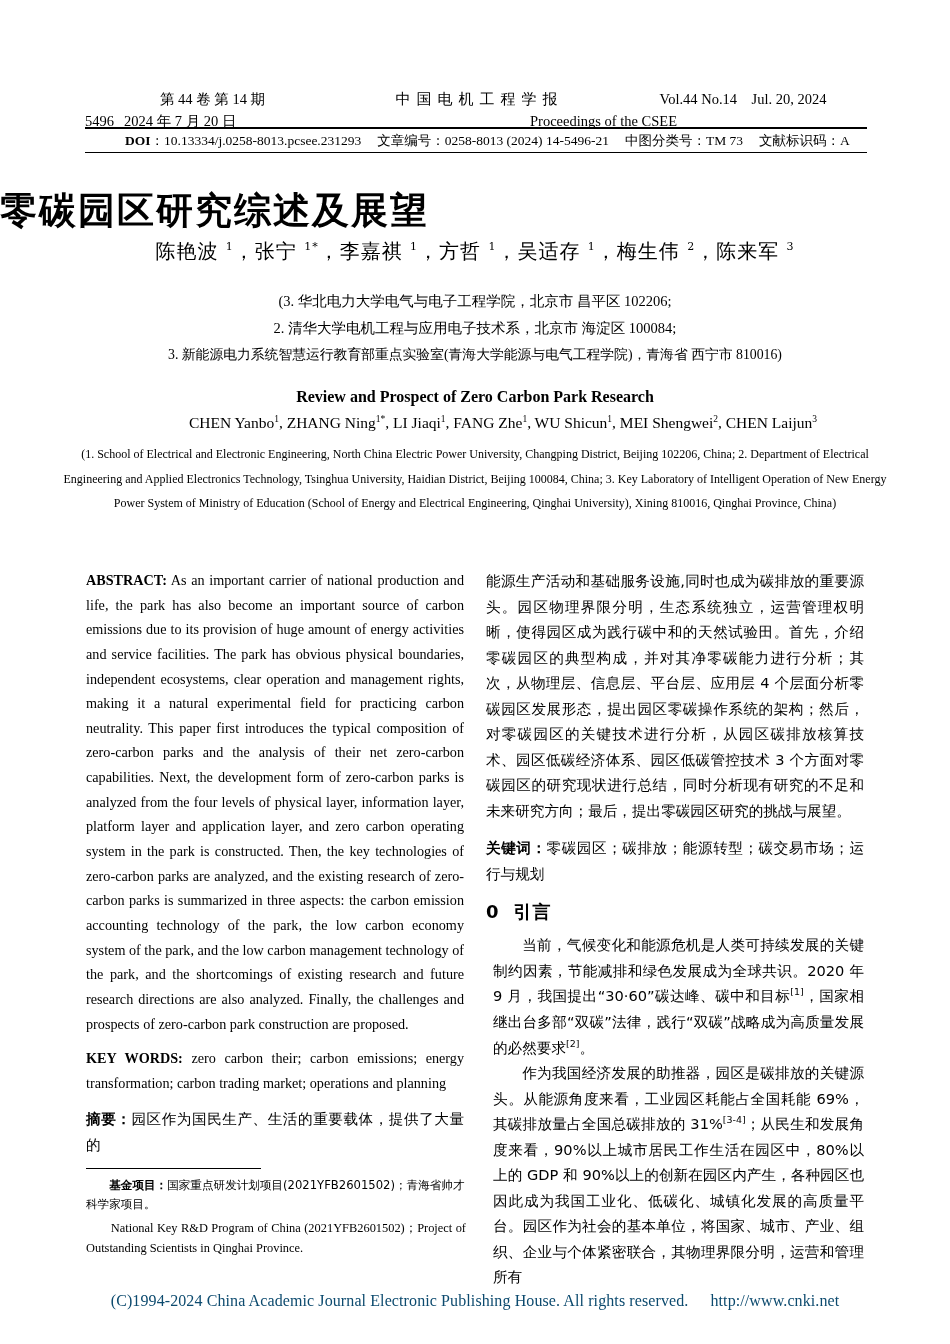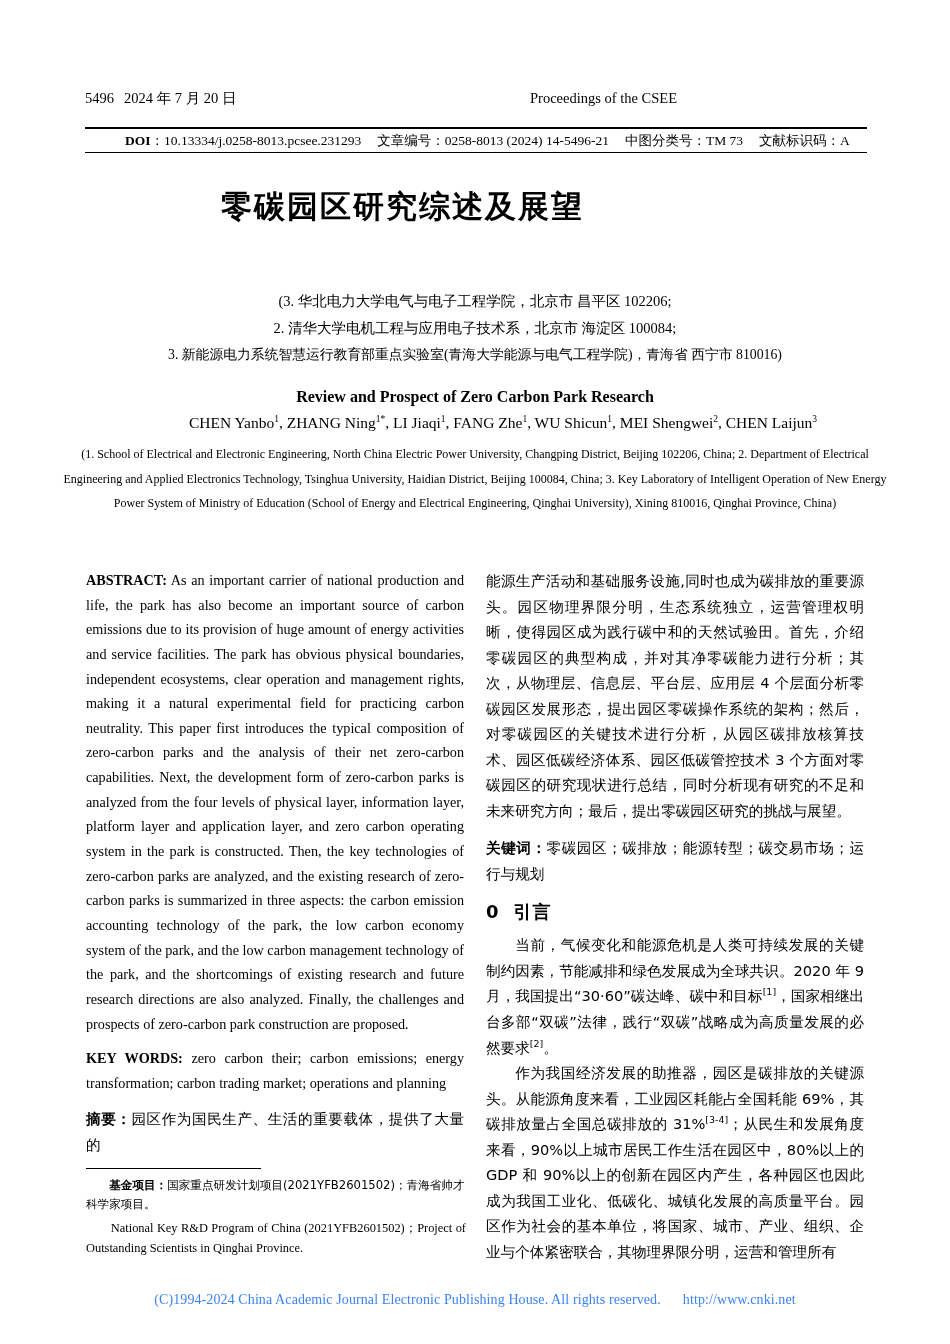--- a/index.html
+++ b/index.html
@@ -89,23 +89,23 @@
     margin-left: 40px;
   }
   .doi-line b { font-weight: bold; }
   .doi-seg { margin-right: 16px; }
 
   
   .cn-title {
     position: absolute;
     left: 0; top: 186px;
     width: 805px;
-    text-align: center;
-    font-family: "DejaVu Sans", "Liberation Sans", sans-serif;
-    font-size: 31px;
+    text-align: left;
+    font-family: "DejaVu Sans", "Liberation Sans", sans-serif;
+    font-size: 37px;
     font-weight: bold;
     letter-spacing: 2px;
   }
   .cn-authors {
     position: absolute;
     left: 0; top: 238px;
     width: 950px;
     text-align: center;
     font-size: 20px;
     font-family: "DejaVu Serif", "Liberation Serif", serif;
@@ -172,21 +172,21 @@
   .cn-para {
     font-family: "DejaVu Sans", "Liberation Sans", sans-serif;
     font-size: 14.6px;
     line-height: 1.75;
     text-align: justify;
     margin: 0;
   }
   .cn-para.zhaiyao { margin-top: 11px; }
   .cn-para b { font-weight: bold; }
   .cn-para sup { font-size: 9.5px; vertical-align: super; }
-  .indent2 { text-indent: 2em; }
+  .indent2 { text-indent: 2em; margin-left: 7px; }
 
   .kw-line {
     font-family: "DejaVu Sans", "Liberation Sans", sans-serif;
     font-size: 14.6px;
     line-height: 1.75;
     text-align: justify;
     margin: 12px 0 0 0;
   }
   .kw-line b { font-weight: bold; }
 
@@ -230,50 +230,56 @@
     text-align: justify;
   }
 
   
   .footer {
     position: absolute;
     left: 0;
     top: 1292px;
     width: 950px;
     text-align: center;
-    font-size: 14px;
-    color: #3b82f6;
+    font-size: 16px;
+    color: #0c4a6e;
     letter-spacing: 0.1px;
     white-space: nowrap;
   }
   .footer .url { margin-left: 22px; }
 </style>
 </head>
 <body>
 
 <div class="page">
 
   <div class="masthead">
+    <div class="mast-row">
+      <div class="mast-left">第 44 卷 第 14 期</div>
+      <div class="mast-center cn">中国电机工程学报</div>
+      <div class="mast-right">Vol.44 No.14　Jul. 20, 2024</div>
+    </div>
     <div class="mast-row">
       <div class="mast-left row2">
         <span class="mast-pageno">5496</span>
         <span class="mast-date">2024 年 7 月 20 日</span>
       </div>
       <div class="mast-center en">Proceedings of the CSEE</div>
     </div>
   </div>
   <div class="mast-rule rule-thick"></div>
   <div class="mast-rule rule-thin"></div>
 
   <div class="doi-line">
     <span class="doi-seg"><b>DOI</b><span>：10.13334/j.0258-8013.pcsee.231293</span></span><span class="doi-seg"><span>文章编号</span><span>：0258-8013 (2024) 14-5496-21</span></span><span class="doi-seg"><span>中图分类号</span><span>：TM 73</span></span><span class="doi-seg"><span>文献标识码</span><span>：A</span></span>
   </div>
 
   <div class="cn-title">零碳园区研究综述及展望</div>
 
+  <div class="cn-authors">陈艳波 <sup>1</sup>，张宁 <sup>1*</sup>，李嘉祺 <sup>1</sup>，方哲 <sup>1</sup>，吴适存 <sup>1</sup>，梅生伟 <sup>2</sup>，陈来军 <sup>3</sup></div>
 
   <div class="cn-affil">
     <div>(3. 华北电力大学电气与电子工程学院，北京市 昌平区 102206;</div>
     <div>2. 清华大学电机工程与应用电子技术系，北京市 海淀区 100084;</div>
     <div class="a3">3. 新能源电力系统智慧运行教育部重点实验室(青海大学能源与电气工程学院)，青海省 西宁市 810016)</div>
   </div>
 
   <div class="en-title">Review and Prospect of Zero Carbon Park Research</div>
 
   <div class="en-authors">CHEN Yanbo<sup>1</sup>, ZHANG Ning<sup>1*</sup>, LI Jiaqi<sup>1</sup>, FANG Zhe<sup>1</sup>, WU Shicun<sup>1</sup>, MEI Shengwei<sup>2</sup>, CHEN Laijun<sup>3</sup></div>

